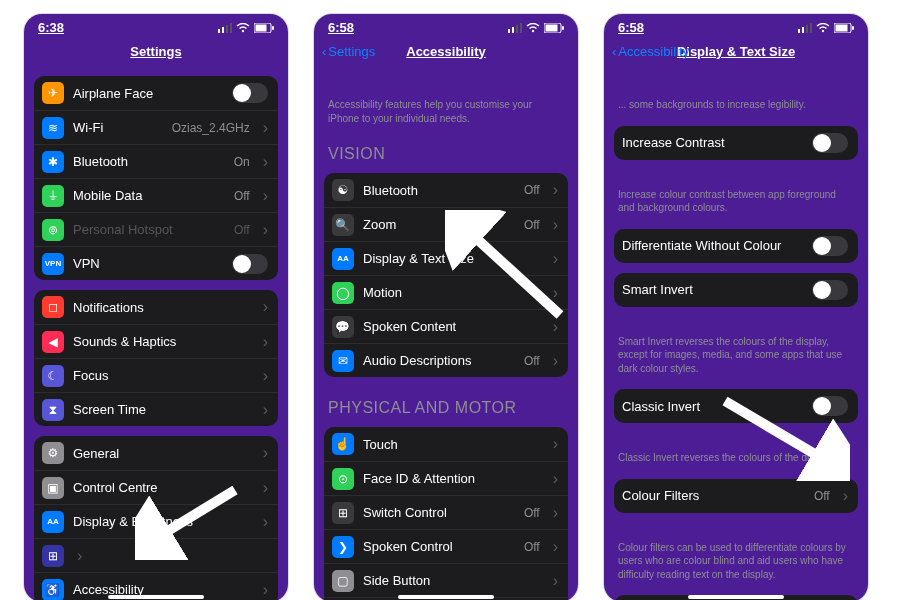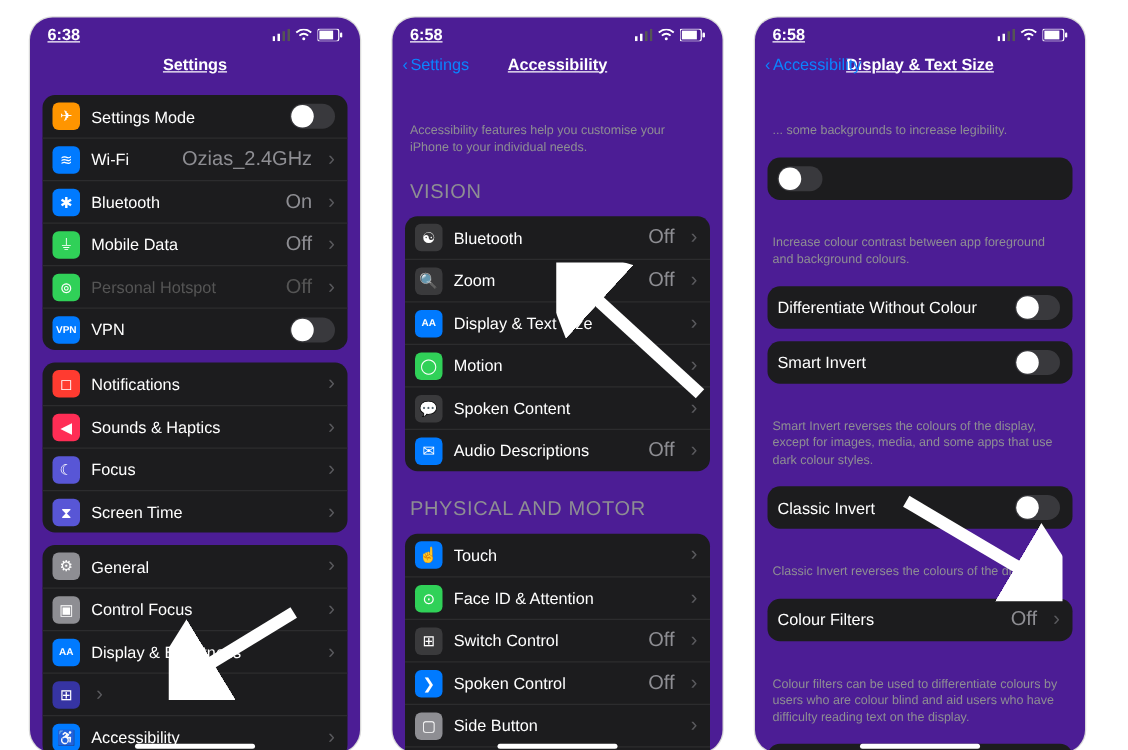--- a/index.html
+++ b/index.html
@@ -100,21 +100,21 @@
   .row:first-child { border-top: none; }
   .row .icon {
     width: 22px; height: 22px;
     border-radius: 5px;
     display: flex; align-items: center; justify-content: center;
     flex-shrink: 0;
     font-size: 12px;
     color: #fff;
   }
   .row .label { flex: 1; color: #fff; }
-  .row .detail { color: #8e8e93; font-size: 16px; }
+  .row .detail { color: #8e8e93; font-size: 12px; }
   .disabled .label, .disabled .detail { color: #555; }
   .chevron { color: #5a5a5e; font-size: 16px; line-height: 1; margin-left: 4px; }
   
   .toggle {
     width: 36px; height: 20px; border-radius: 10px;
     position: relative;
     background: #39393d;
     flex-shrink: 0;
   }
   .toggle .knob {
@@ -162,21 +162,21 @@
           </svg>
       </div>
     </div>
     <div class="navbar">
       <span class="title">Settings</span>
     </div>
     <div class="scroll">
       <div class="group" id="p1g1">
           <div class="row">
             <div class="icon" style="background: rgb(255, 149, 0);">✈</div>
-            <span class="label">Settings Mode</span>
+            <span class="label">Airplane Face</span>
             <div class="toggle">
               <div class="knob"></div>
             </div>
           </div>
           <div class="row">
             <div class="icon" style="background: rgb(0, 122, 255);">≋</div>
             <span class="label">Wi-Fi</span>
             <span class="detail">Ozias_2.4GHz</span>
             <span class="chevron">›</span>
           </div>
@@ -229,21 +229,21 @@
           </div>
         </div>
       <div class="group" id="p1g3">
           <div class="row">
             <div class="icon" style="background: rgb(142, 142, 147);">⚙</div>
             <span class="label">General</span>
             <span class="chevron">›</span>
           </div>
           <div class="row">
             <div class="icon" style="background: rgb(142, 142, 147);">▣</div>
-            <span class="label">Control Focus</span>
+            <span class="label">Control Centre</span>
             <span class="chevron">›</span>
           </div>
           <div class="row">
             <div class="icon" style="background: rgb(0, 122, 255); font-size: 8px; font-weight: 700;">AA</div>
             <span class="label">Display &amp; Brightness</span>
             <span class="chevron">›</span>
           </div>
           <div class="row">
             <div class="icon" style="background: rgb(54, 52, 163);">⊞</div>
             <span class="chevron">›</span>
@@ -391,20 +391,21 @@
       <span class="back">
         <span>‹</span>
         <span>Accessibility</span>
       </span>
       <span class="title">Display &amp; Text Size</span>
     </div>
     <div class="scroll" id="p3scroll">
         <div class="section-note">... some backgrounds to increase legibility.</div>
         <div class="group">
           <div class="row">
+            <span class="label">Increase Contrast</span>
             <div class="toggle">
               <div class="knob"></div>
             </div>
           </div>
         </div>
         <div class="section-note">Increase colour contrast between app foreground and background colours.</div>
         <div class="group">
           <div class="row">
             <span class="label">Differentiate Without Colour</span>
             <div class="toggle">

